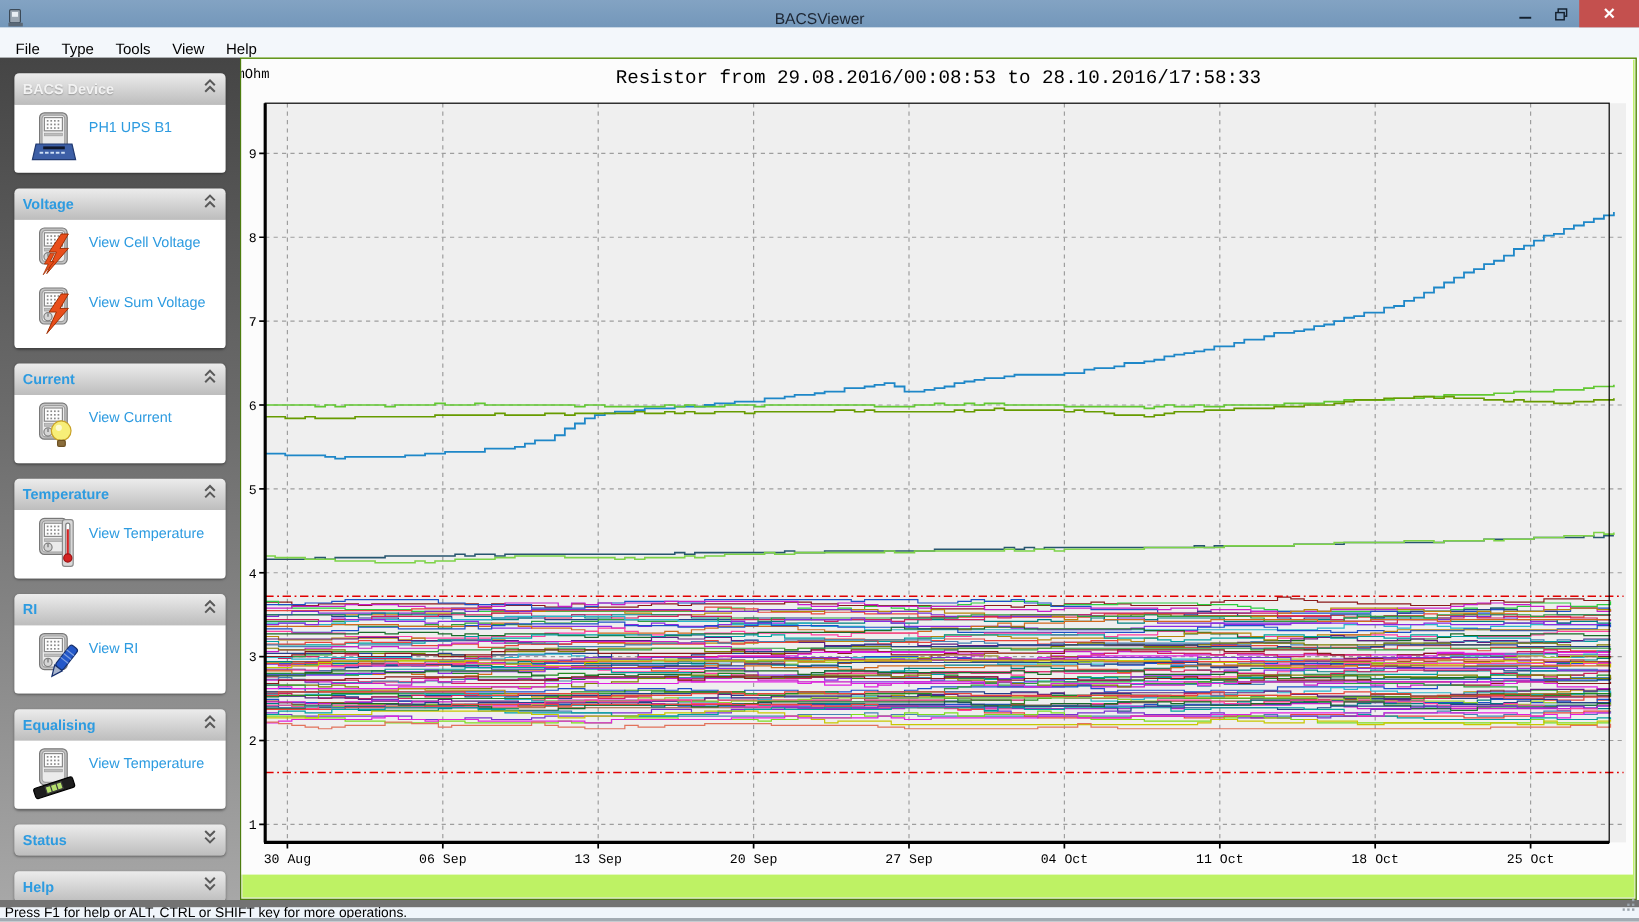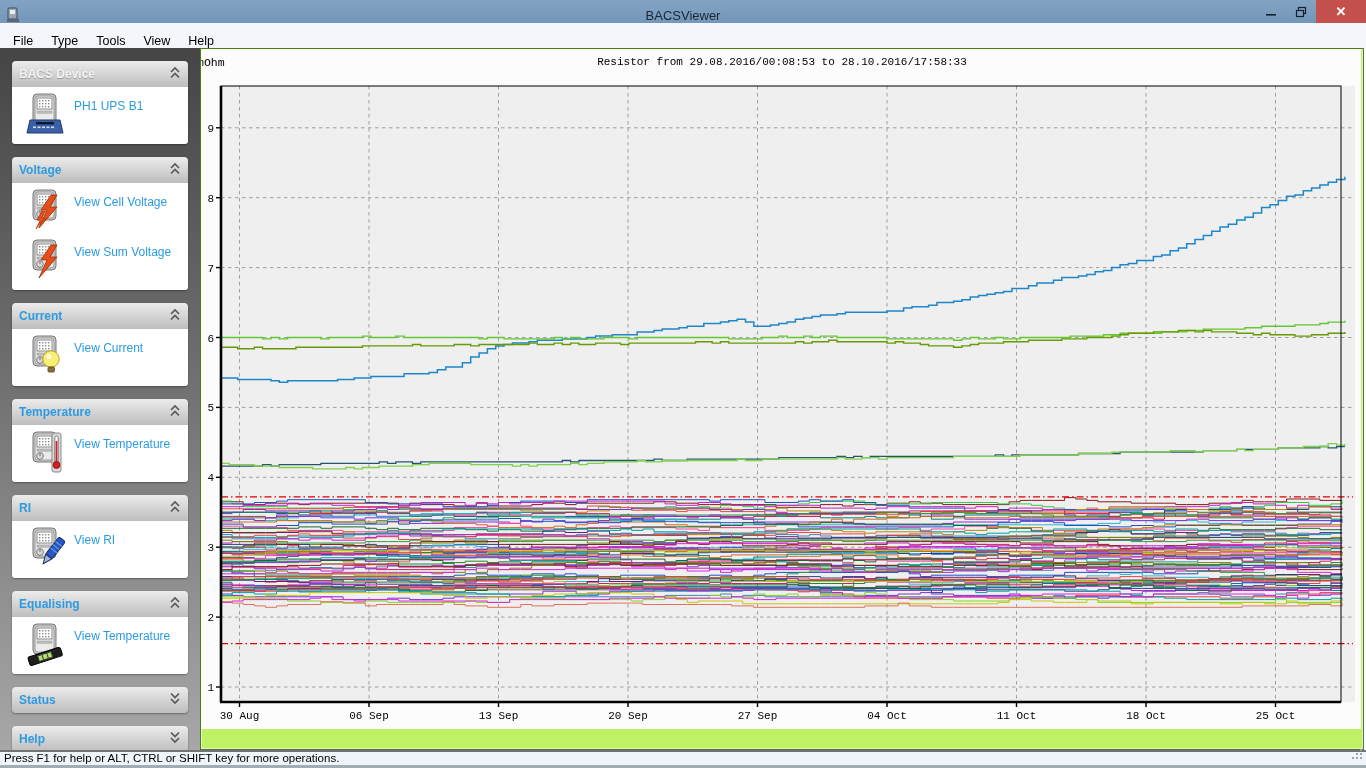--- a/index.html
+++ b/index.html
@@ -40,28 +40,28 @@
   
   .main { position:absolute; left:200px; top:48px; right:0; bottom:18px;
     display:flex; flex-direction:column; background:#fff; }
   .main-header { height:22px; background:linear-gradient(#bcbcbc,#949494);
     color:#fff; font-weight:bold; font-size:14.5px; line-height:22px; padding-left:6px;
     text-shadow:0 1px 1px rgba(0,0,0,.25); white-space:nowrap; overflow:hidden; }
   .chart-outer { flex:1; position:relative; background:#bef264;
     border:1px solid #4d7c0f; margin:0 2px 0 0; overflow:hidden;
     box-shadow:inset 0 0 0 1px #e9e9e9;font-family:Liberation Mono, monospace; }
   .chart-title { position:absolute; top:7px; left:0; right:0; text-align:center;
-    font-size:11px; color:#000; z-index:2; }
+    font-size:16px; color:#000; z-index:2; }
   .chart-ylabel { position:absolute; top:7px; left:-4px; font-size:11.5px; color:#000; z-index:2; }
   #chart { position:absolute; left:0; top:0; }
 
   
   .statusbar { position:absolute; left:0; right:0; bottom:3px; height:15px;
     background:#f0f5fb; font-size:11.5px; color:#000; padding-left:4px;
-    display:flex; border-top:2px solid #737373; }
+    display:flex; align-items:center; border-top:6px solid #737373; }
   .bottom-edge { position:absolute; left:0; right:0; bottom:0; height:3px; background:#a3abb3; }
   .grip { position:absolute; right:2px; bottom:4px; width:12px; height:12px; }
 </style>
 </head>
 <body>
 
 <div class="titlebar">
   <span class="app-icon">
     <svg width="16" height="16" viewBox="0 0 16 16">
       <rect x="3" y="1" width="9" height="11" rx="1" fill="#9aa6b2" stroke="#3c4a58"></rect>

